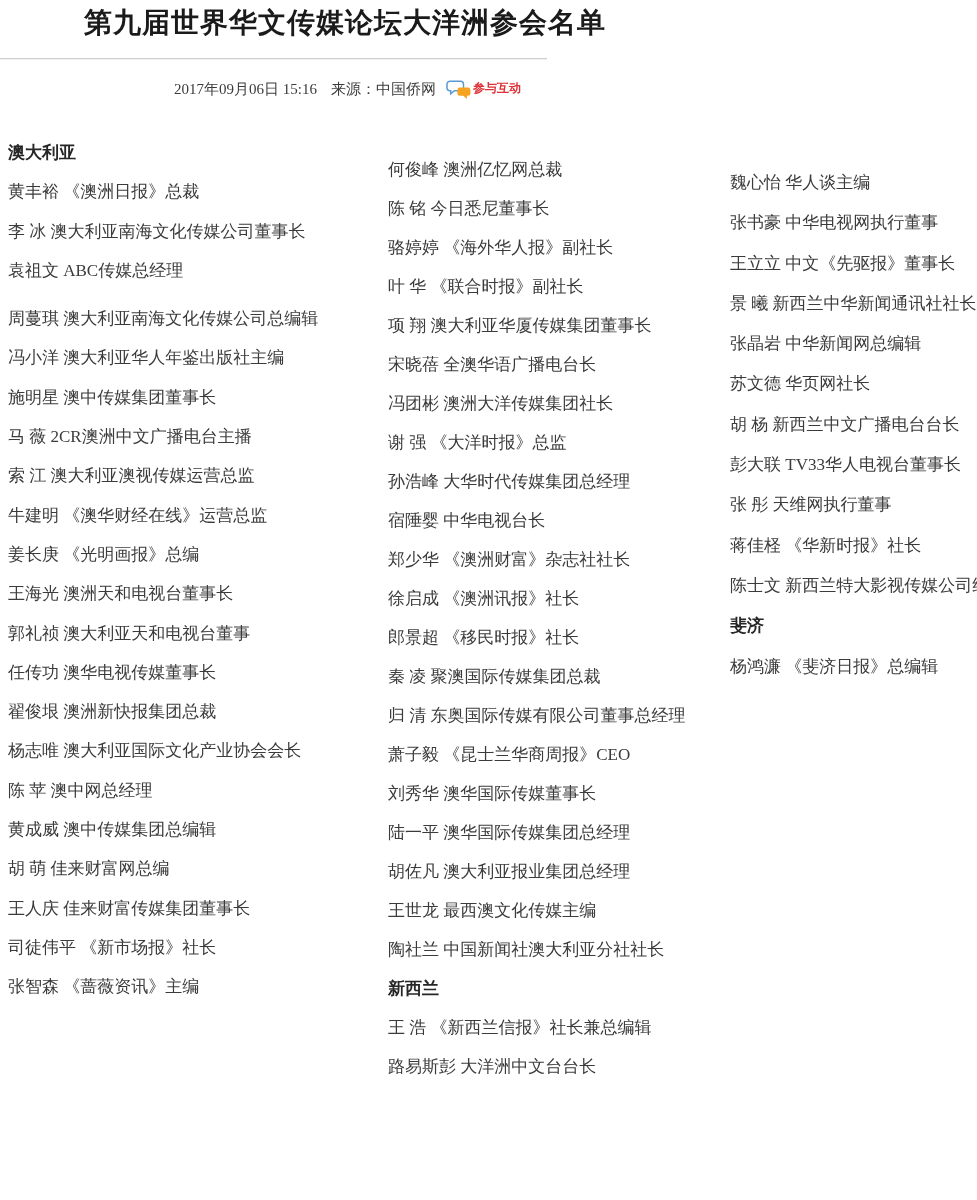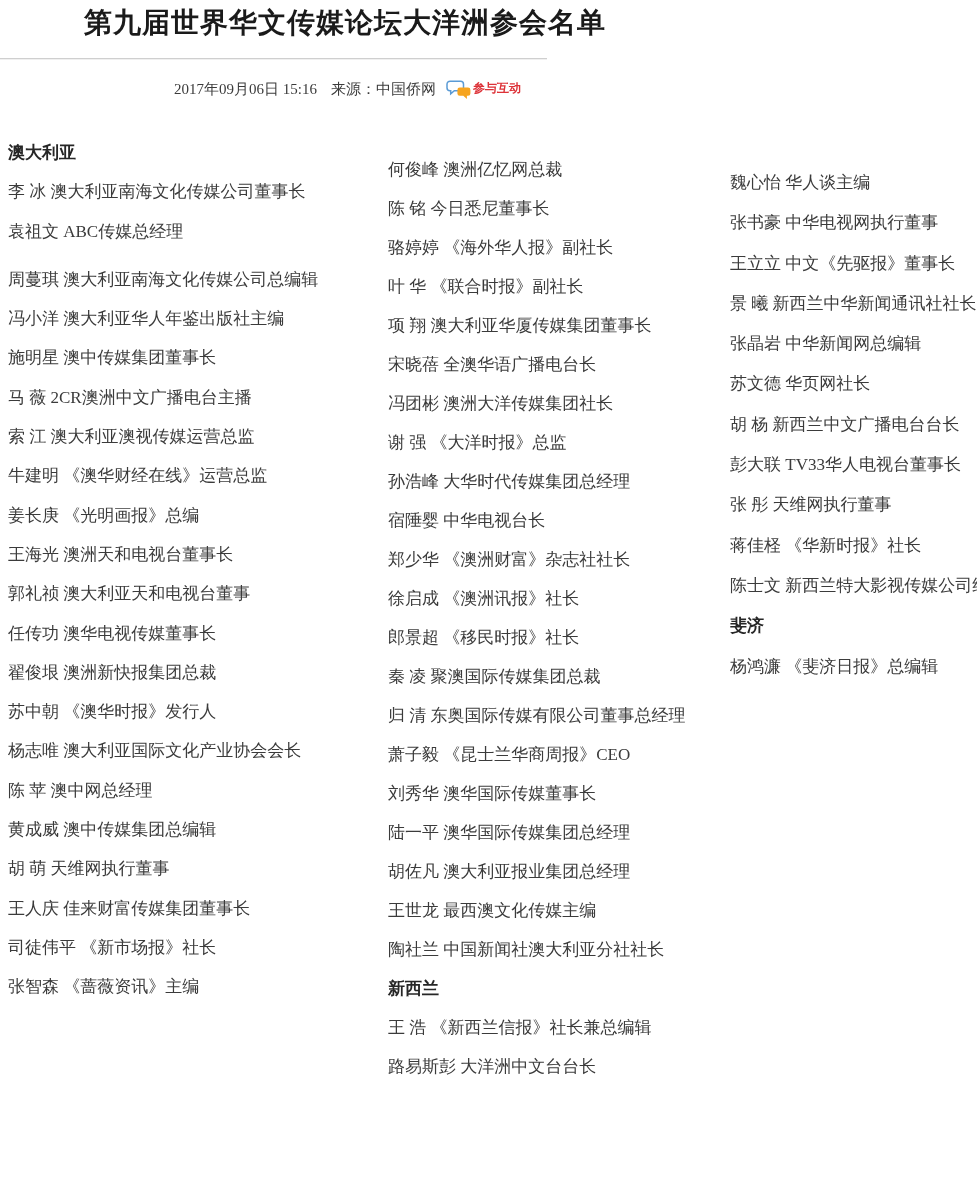--- a/index.html
+++ b/index.html
@@ -62,38 +62,38 @@
       <svg width="26" height="20" viewBox="0 0 26 20" aria-hidden="true">
         <path class="bubble-back" d="M4 1.2 h10.5 a3 3 0 0 1 3 3 v3.6 a3 3 0 0 1 -3 3 h-6.2 l-3.6 3.1 v-3.1 h-0.7 a3 3 0 0 1 -3 -3 V4.2 a3 3 0 0 1 3 -3 z"></path>
         <path class="bubble-front" d="M13.8 7.6 h8.2 a2.4 2.4 0 0 1 2.4 2.4 v3.4 a2.4 2.4 0 0 1 -2.4 2.4 h-1.1 v3.2 l-3.6 -3.2 h-3.5 a2.4 2.4 0 0 1 -2.4 -2.4 V10 a2.4 2.4 0 0 1 2.4 -2.4 z"></path>
       </svg>
     </span>
     <a class="interact-link">参与互动</a>
   </div>
 
   <div class="col col1">
       <div class="item header">澳大利亚</div>
+      <div class="item">黄丰裕 《澳洲日报》总裁</div>
       <div class="item">李 冰 澳大利亚南海文化传媒公司董事长</div>
       <div class="item">袁祖文 ABC传媒总经理</div>
       <div class="item gap">周蔓琪 澳大利亚南海文化传媒公司总编辑</div>
       <div class="item">冯小洋 澳大利亚华人年鉴出版社主编</div>
       <div class="item">施明星 澳中传媒集团董事长</div>
       <div class="item">马 薇 2CR澳洲中文广播电台主播</div>
       <div class="item">索 江 澳大利亚澳视传媒运营总监</div>
       <div class="item">牛建明 《澳华财经在线》运营总监</div>
       <div class="item">姜长庚 《光明画报》总编</div>
       <div class="item">王海光 澳洲天和电视台董事长</div>
       <div class="item">郭礼祯 澳大利亚天和电视台董事</div>
       <div class="item">任传功 澳华电视传媒董事长</div>
       <div class="item">翟俊垠 澳洲新快报集团总裁</div>
-      <div class="item">苏中朝 《澳华时报》发行人</div>
       <div class="item">杨志唯 澳大利亚国际文化产业协会会长</div>
       <div class="item">陈 苹 澳中网总经理</div>
       <div class="item">黄成威 澳中传媒集团总编辑</div>
-      <div class="item">胡 萌 天维网执行董事</div>
+      <div class="item">胡 萌 佳来财富网总编</div>
       <div class="item">王人庆 佳来财富传媒集团董事长</div>
       <div class="item">司徒伟平 《新市场报》社长</div>
       <div class="item">张智森 《蔷薇资讯》主编</div>
     </div>
   <div class="col col2">
       <div class="item">何俊峰 澳洲亿忆网总裁</div>
       <div class="item">陈 铭 今日悉尼董事长</div>
       <div class="item">骆婷婷 《海外华人报》副社长</div>
       <div class="item">叶 华 《联合时报》副社长</div>
       <div class="item">项 翔 澳大利亚华厦传媒集团董事长</div>

